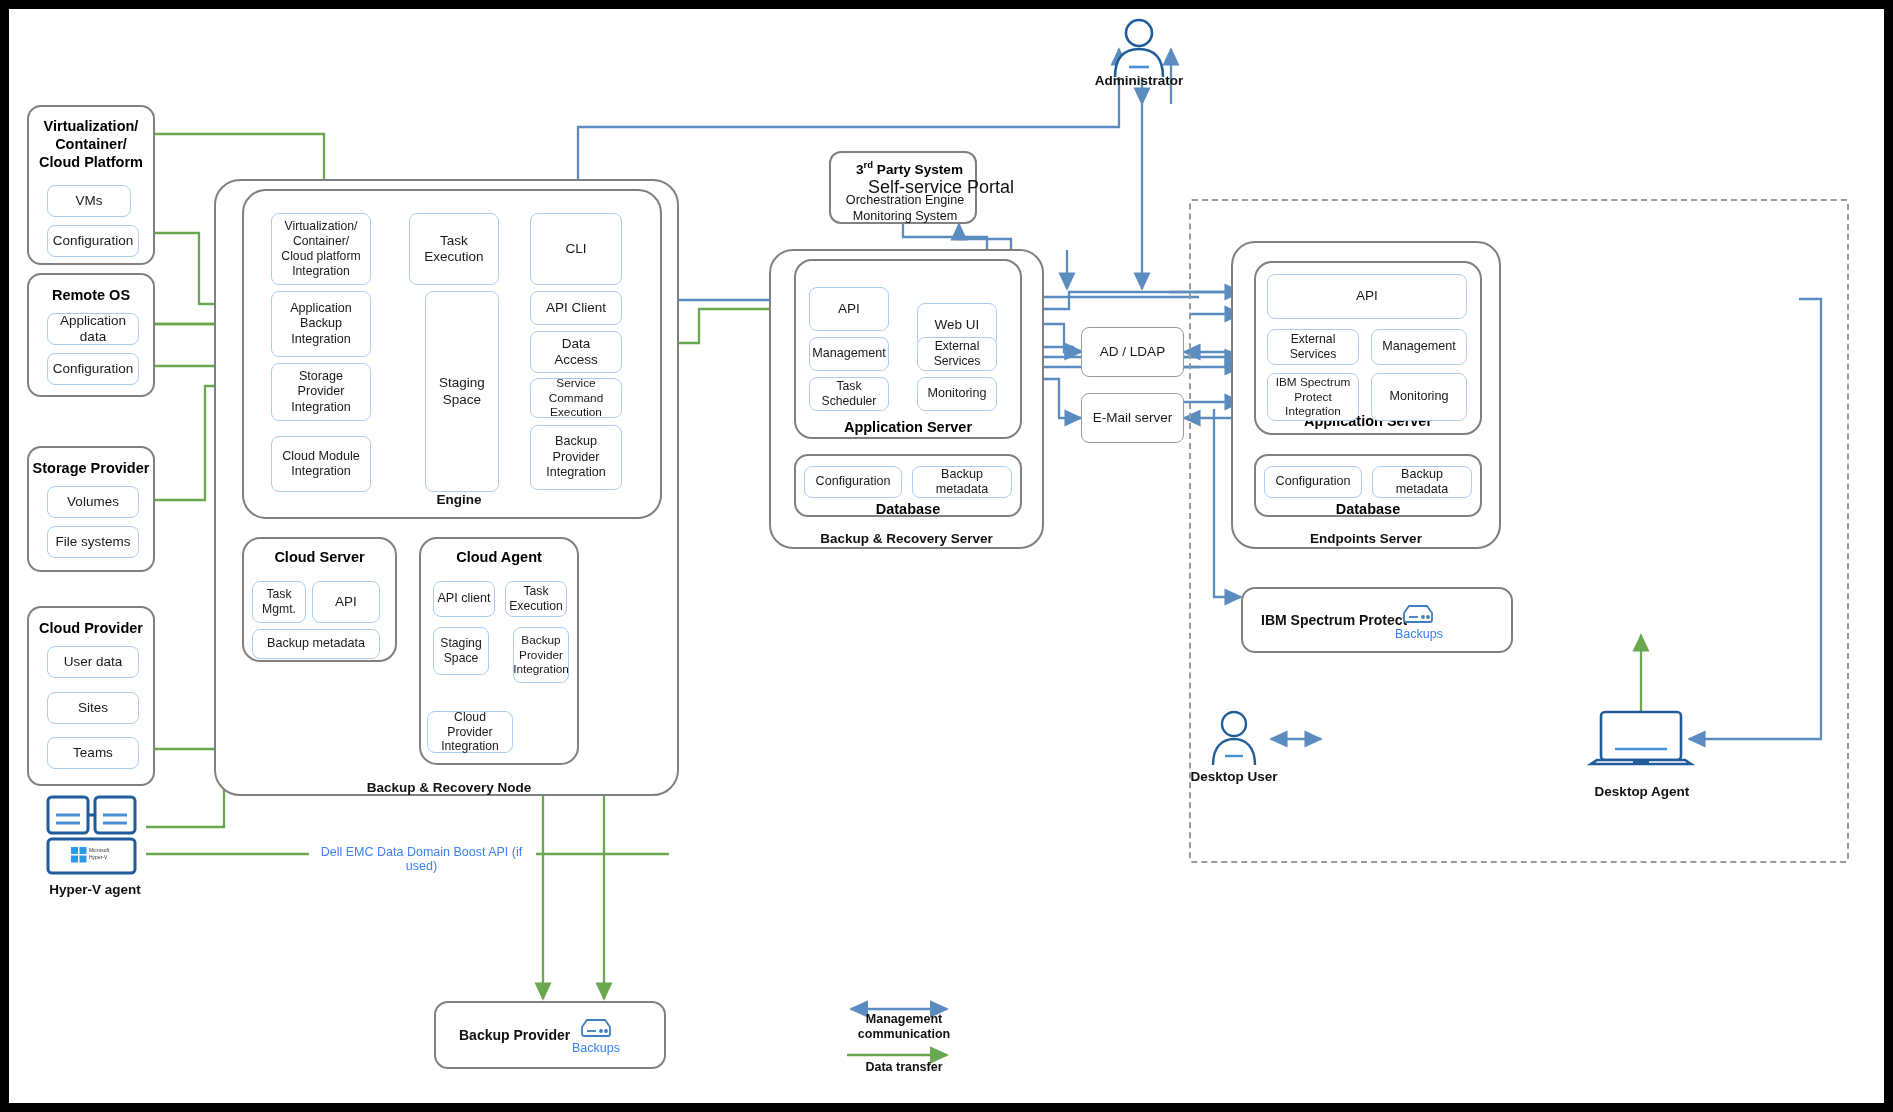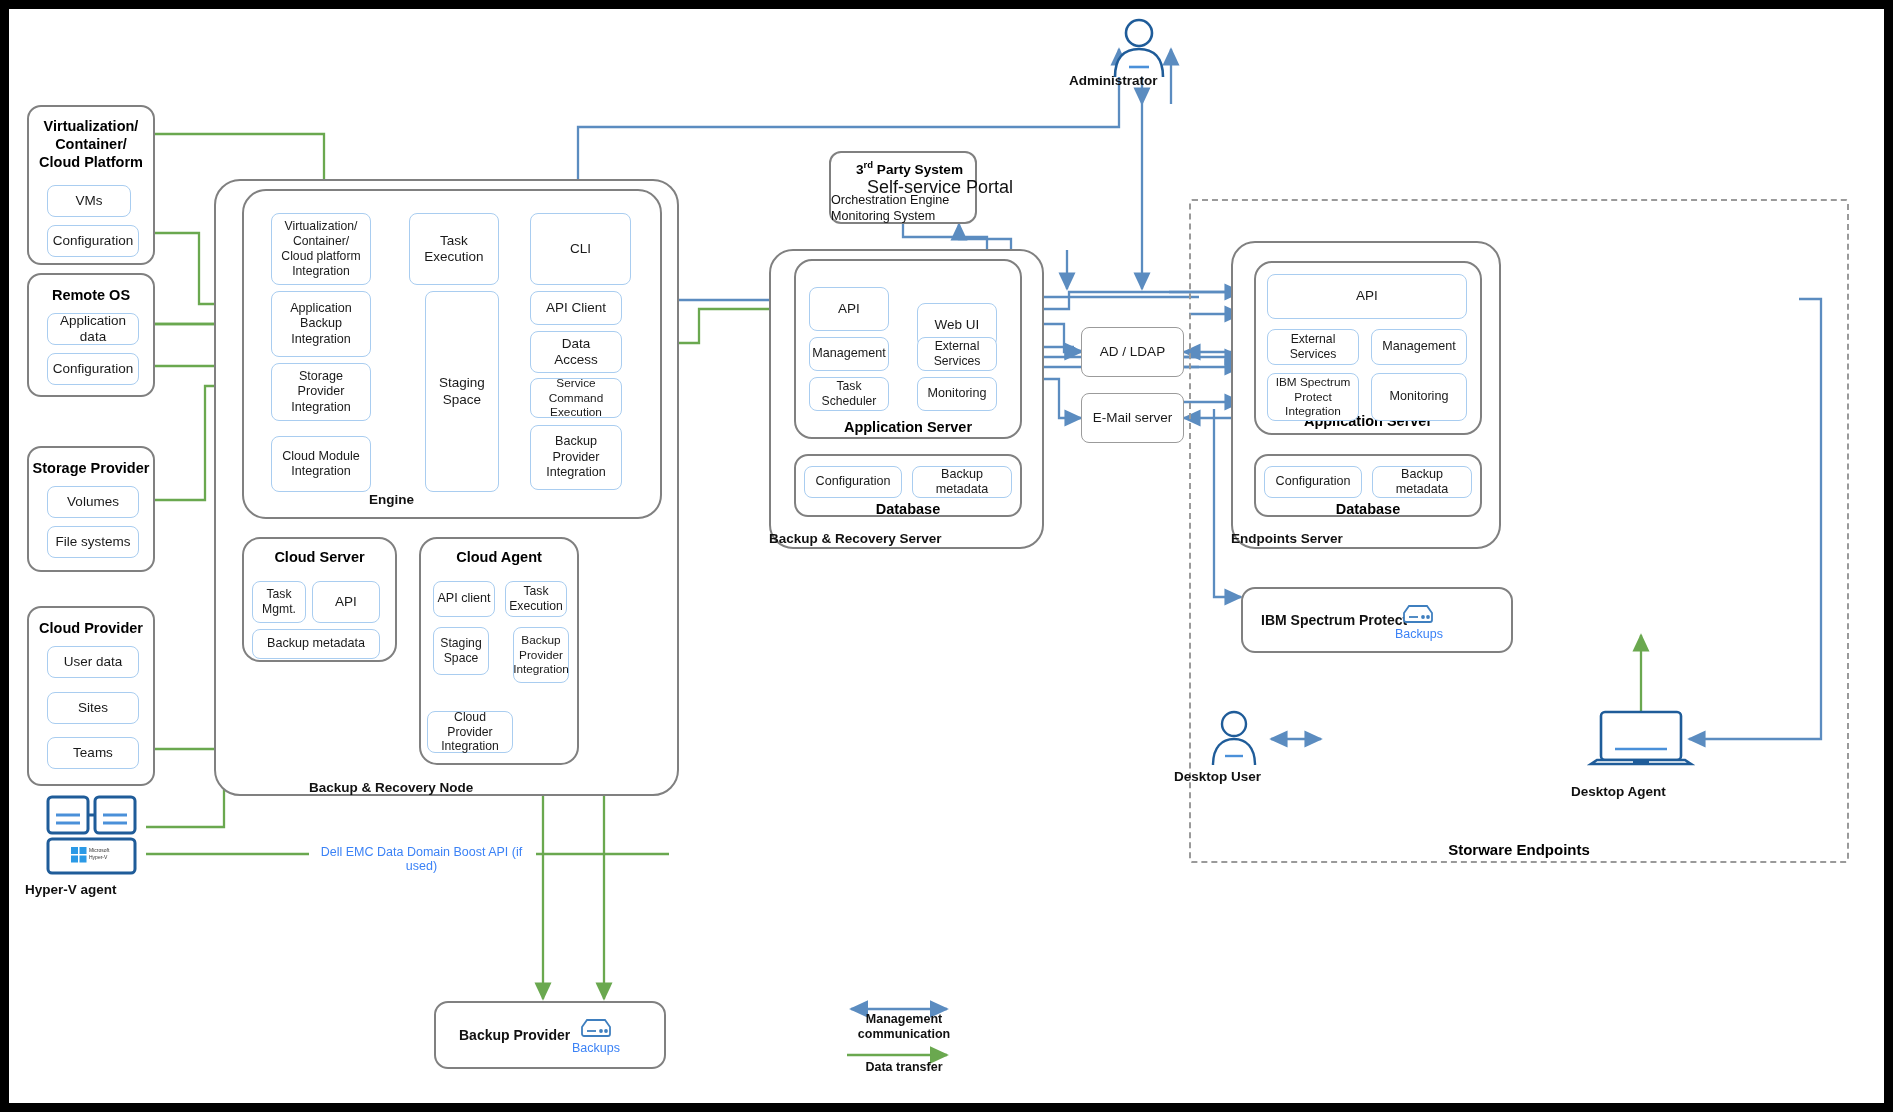--- a/index.html
+++ b/index.html
@@ -9,21 +9,21 @@
   #svglayer{position:absolute;left:0;top:0;width:1875px;height:1094px;pointer-events:none;}
 
   
   .gbox{position:absolute;border:2px solid #808080;border-radius:14px;background:#ffffff;box-sizing:border-box;}
   .gbox-title{position:absolute;left:0;right:0;text-align:center;font-weight:bold;font-size:14.5px;color:#000;}
   .bbox{position:absolute;border:1.3px solid #a9cdf0;border-radius:8px;background:#ffffff;box-sizing:border-box;
         display:flex;align-items:center;justify-content:center;text-align:center;
         font-size:13.5px;color:#1a1a1a;line-height:1.22;padding:2px 3px;}
   .lbl{position:absolute;font-size:13.5px;color:#111;}
   .lbl.b{font-weight:bold;}
-  .ctr{}
+  .ctr{text-align:center;}
   .dashgroup{position:absolute;border:2px dashed #9a9a9a;border-radius:3px;box-sizing:border-box;background:transparent;}
   .grpname{position:absolute;text-align:center;font-weight:bold;font-size:15px;color:#000;}
   .legendtxt{position:absolute;text-align:center;font-weight:bold;font-size:12.5px;color:#111;line-height:1.2;}
   .multi{white-space:pre-line;}
   .icoWrap{position:absolute;}
   .smalltxt{position:absolute;font-size:12.5px;color:#3b82f6;text-align:center;}
 </style>
 </head>
 <body>
 
@@ -214,21 +214,21 @@
 Backup
 Integration</div>
   <div class="bbox multi" style="left:262px;top:354px;width:100px;height:58px;font-size:12.6px;">Storage Provider
 Integration</div>
   <div class="bbox multi" style="left:262px;top:427px;width:100px;height:56px;font-size:12.6px;">Cloud Module
 Integration</div>
   <div class="bbox multi" style="left:400px;top:204px;width:90px;height:72px;">Task
 Execution</div>
   <div class="bbox multi" style="left:416px;top:282px;width:74px;height:201px;">Staging
 Space</div>
-  <div class="bbox" style="left:521px;top:204px;width:101px;height:72px;">CLI</div>
+  <div class="bbox" style="left:521px;top:204px;width:92px;height:72px;">CLI</div>
   <div class="bbox" style="left:521px;top:282px;width:92px;height:34px;">API Client</div>
   <div class="bbox multi" style="left:521px;top:322px;width:92px;height:42px;">Data
 Access</div>
   <div class="bbox multi" style="left:521px;top:369px;width:92px;height:40px;font-size:11.8px;">Service Command
 Execution</div>
   <div class="bbox multi" style="left:521px;top:416px;width:92px;height:65px;font-size:12.6px;">Backup
 Provider
 Integration</div>
 
   <div class="gbox" style="left:233px;top:528px;width:155px;height:125px;border-radius:18px;"></div>
@@ -285,21 +285,20 @@
 
   <div class="gbox" style="left:785px;top:445px;width:228px;height:63px;border-radius:14px;"></div>
   <div class="gbox-title" style="left:785px;top:492px;width:228px;">Database</div>
   <div class="bbox" style="left:795px;top:457px;width:98px;height:32px;font-size:12.6px;">Configuration</div>
   <div class="bbox" style="left:903px;top:457px;width:100px;height:32px;font-size:12.6px;">Backup metadata</div>
 
   <div class="bbox" style="left:1072px;top:318px;width:103px;height:50px;border:1.3px solid #9b9b9b;font-size:13.5px;">AD / LDAP</div>
   <div class="bbox" style="left:1072px;top:384px;width:103px;height:50px;border:1.3px solid #9b9b9b;font-size:13.5px;">E-Mail server</div>
 
   <div class="dashgroup" style="left:1180px;top:190px;width:660px;height:664px;"></div>
-  <div class="grpname" style="left:1180px;top:832px;width:660px;">Storware Endpoints</div>
 
   <div class="gbox" style="left:1222px;top:232px;width:270px;height:308px;border-radius:24px;"></div>
   <div class="lbl b ctr" style="left:1222px;top:522px;width:270px;">Endpoints Server</div>
 
   <div class="gbox" style="left:1245px;top:252px;width:228px;height:174px;border-radius:18px;"></div>
   <div class="gbox-title" style="left:1245px;top:404px;width:228px;">Application Server</div>
   <div class="bbox" style="left:1258px;top:265px;width:200px;height:45px;">API</div>
   <div class="bbox multi" style="left:1258px;top:320px;width:92px;height:36px;font-size:12.2px;">External
 Services</div>
   <div class="bbox" style="left:1362px;top:320px;width:96px;height:36px;font-size:12.6px;">Management</div>

